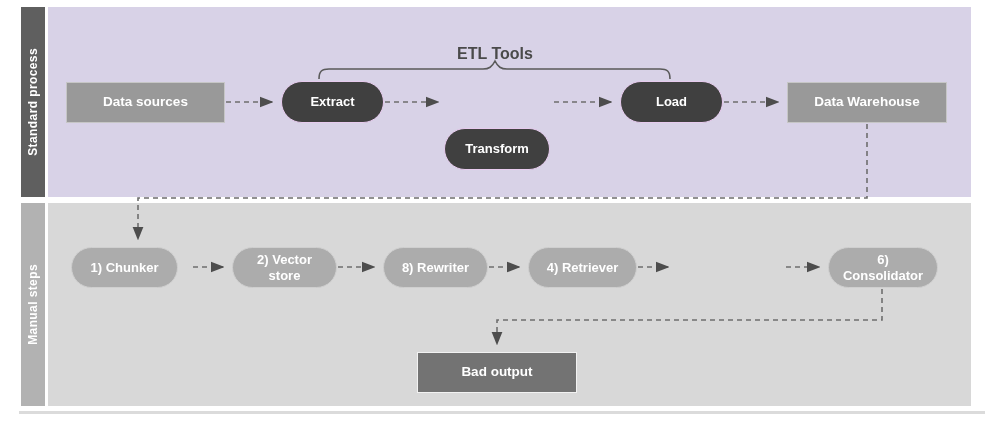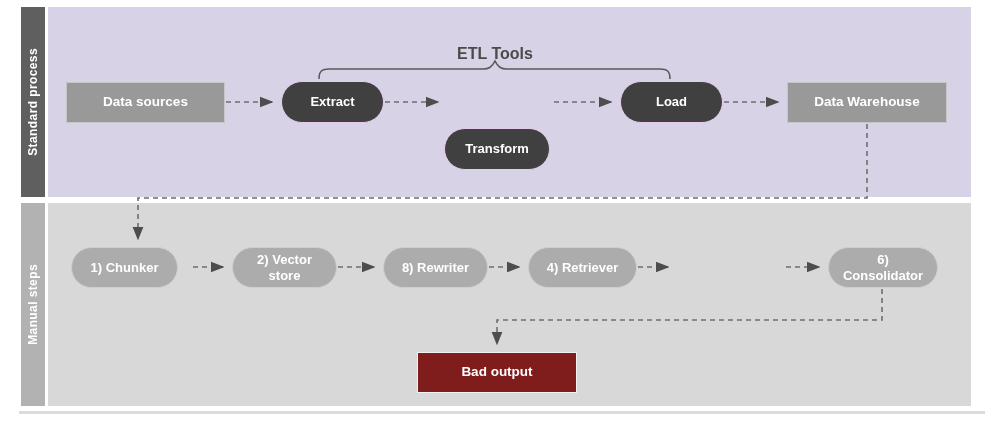--- a/index.html
+++ b/index.html
@@ -68,21 +68,21 @@
     border: 1.5px solid #E7CBEE;
     border-radius: 22px;
   }
   .pill-gray {
     background: #ACACAC;
     border: 1.5px solid #CFCFCF;
     border-radius: 22px;
     padding: 0 10px;
   }
   .rect-yellow {
-    background: #7f1d1d;
+    background: #737373;
     border: 1.5px solid #F2F2F2;
     font-size: 13.5px;
   }
 
   
   .n-data-sources   { left: 66px;  top: 82px; width: 159px; height: 41px; }
   .n-extract        { left: 281px; top: 81px; width: 103px; height: 42px; }
   .n-transform      { left: 444px; top: 81px; width: 106px; height: 42px; margin-top: 47px; }
   .n-load           { left: 620px; top: 81px; width: 103px; height: 42px; }
   .n-data-warehouse { left: 787px; top: 82px; width: 160px; height: 41px; }

